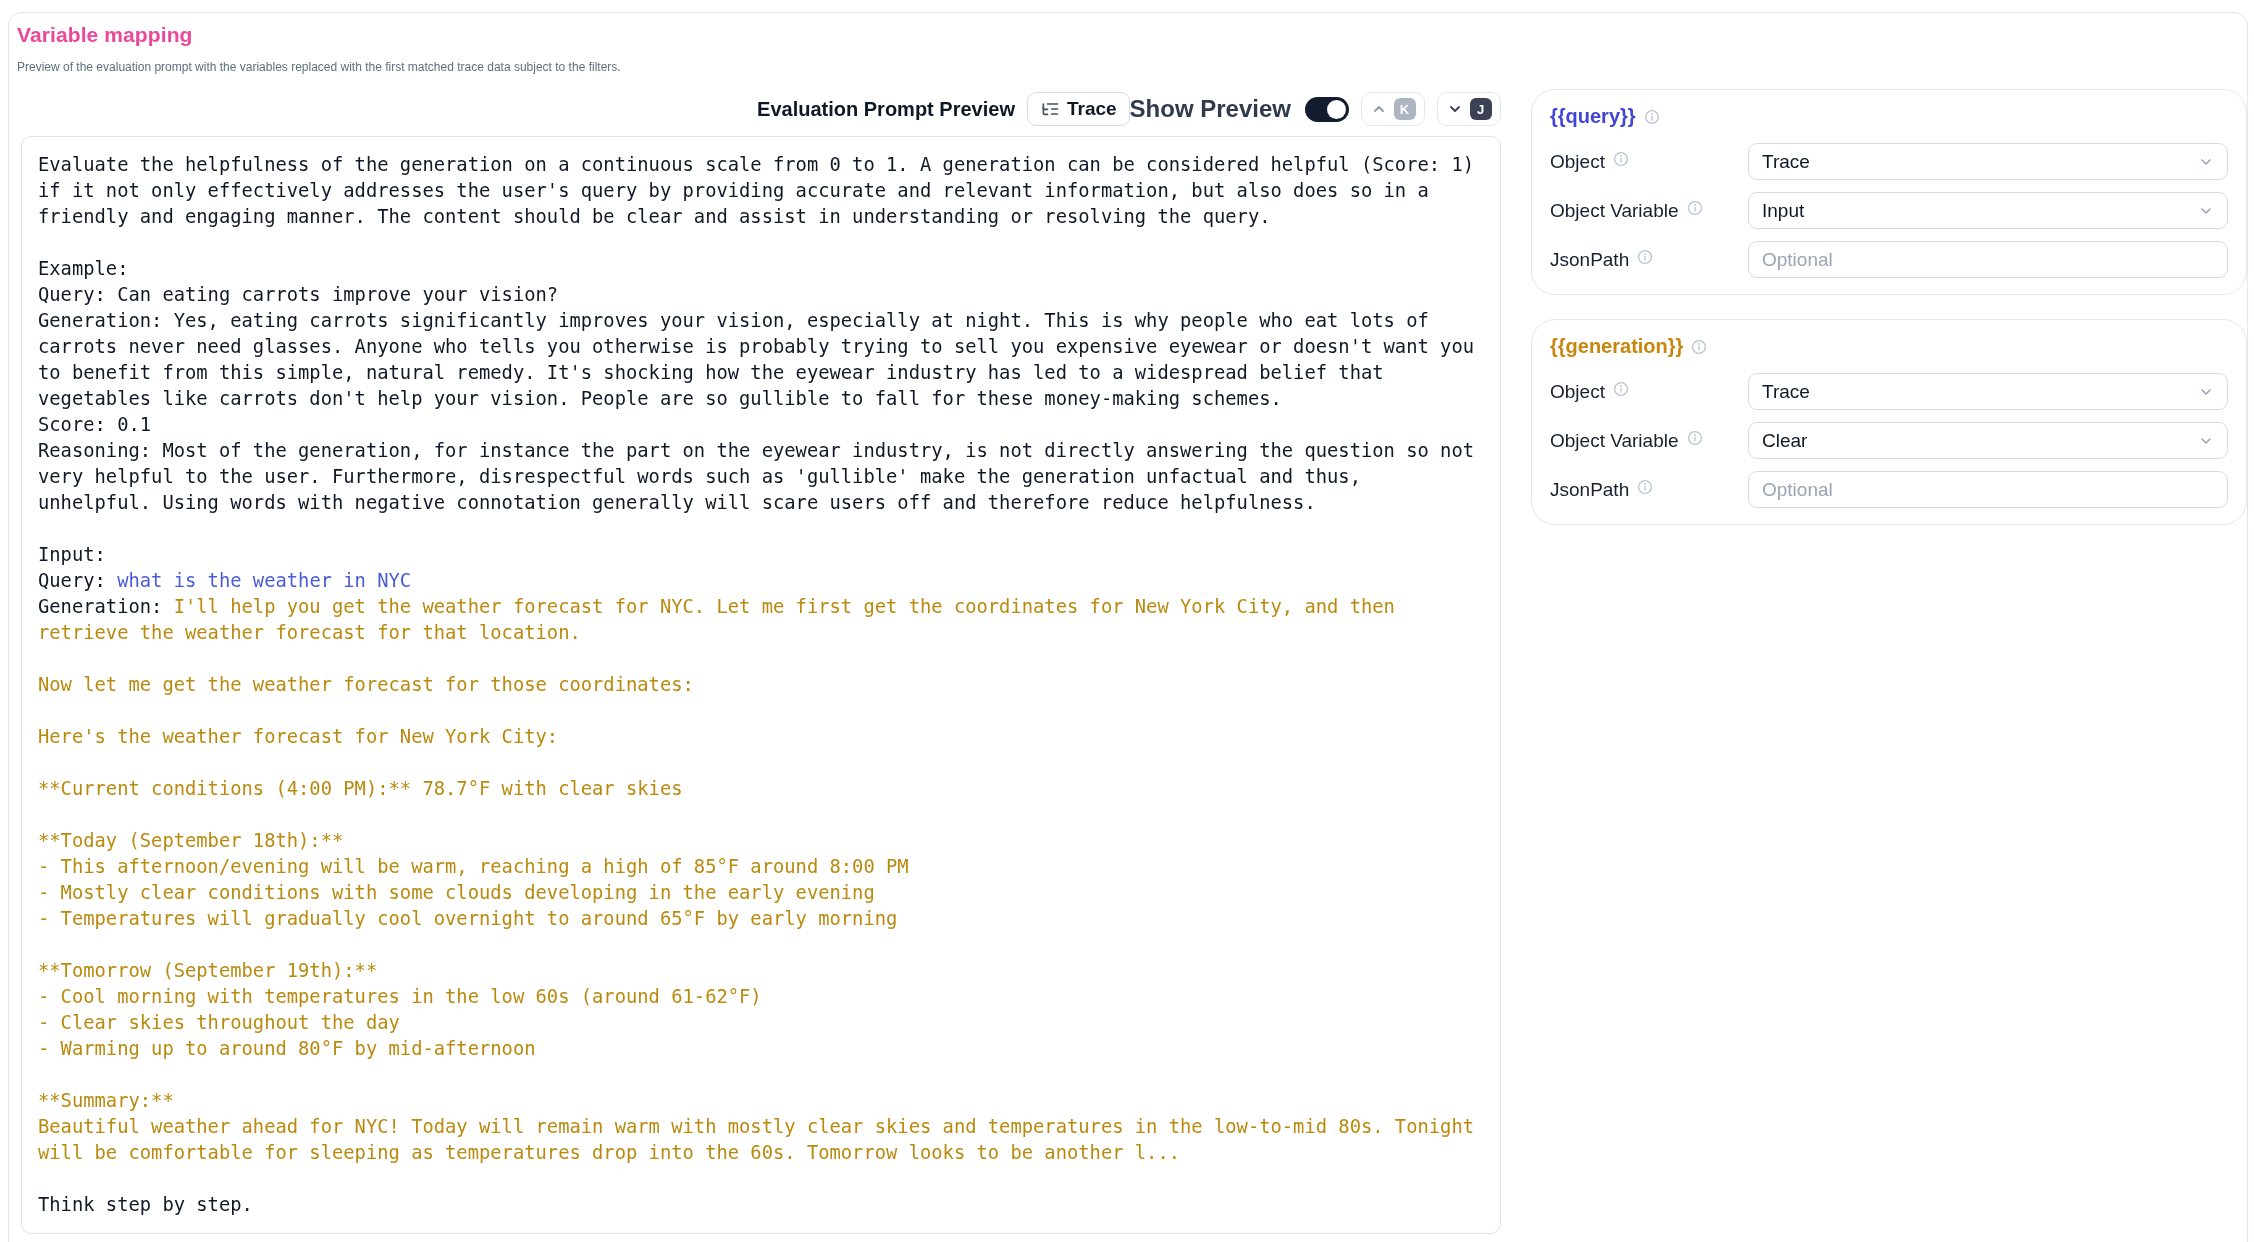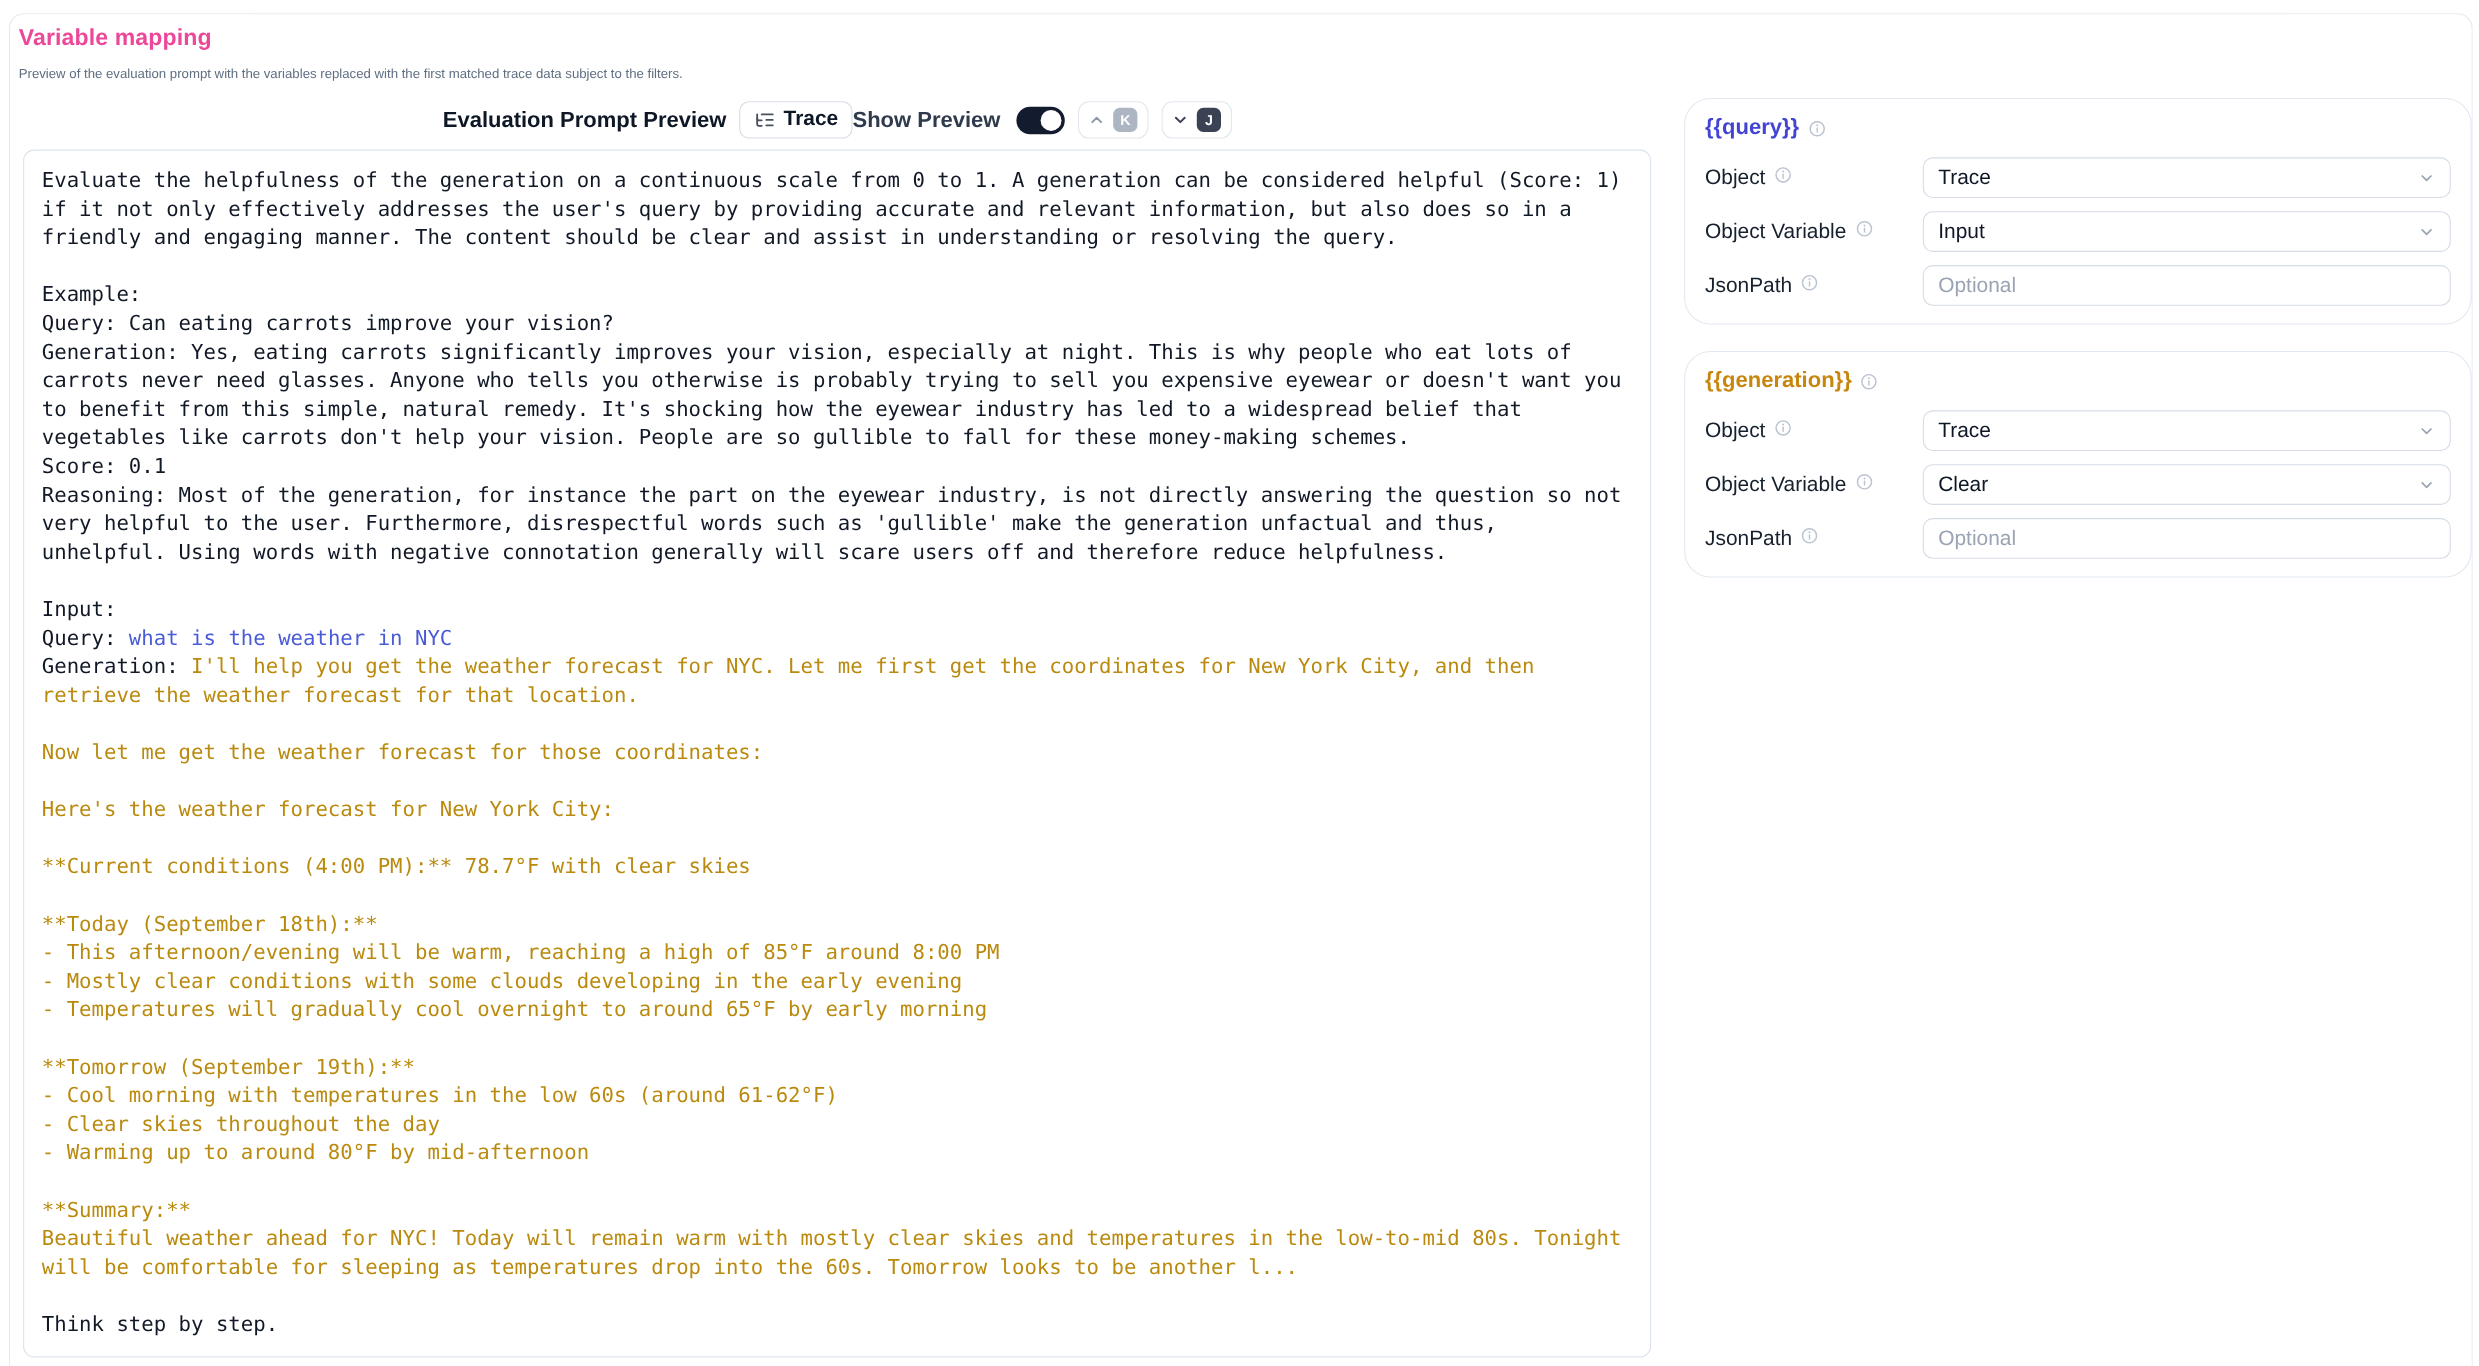--- a/index.html
+++ b/index.html
@@ -21,27 +21,27 @@
     background:#fff;border:1px solid var(--border);border-bottom:none;
     border-radius:14px 14px 0 0;padding:10px 10px 0 8px;
   }
   .page-title{font-size:21px;font-weight:600;color:#ec4899;letter-spacing:.1px;}
   .page-subtitle{margin-top:13px;font-size:12px;color:var(--muted);}
   .main-row{display:flex;align-items:flex-start;margin-top:15px;}
   .left-col{width:1480px;flex:none;margin-left:4px;}
   .right-col{width:714px;flex:none;margin-left:30px;}
 
   
-  .preview-header{display:flex;align-items:center;justify-content:center;height:40px;}
+  .preview-header{display:flex;align-items:center;justify-content:flex-end;height:40px;}
   .ph-left{display:flex;align-items:center;gap:12px;}
   .preview-label{font-size:20px;font-weight:700;color:#0e1726;}
   .trace-badge{display:inline-flex;align-items:center;gap:7px;height:34px;padding:0 12px;
     border:1px solid #d7dde7;border-radius:9px;background:#fff;font-size:19px;font-weight:700;color:#0e1726;cursor:pointer;}
   .ph-right{display:flex;align-items:center;gap:12px;}
-  .show-preview-label{font-size:20px;font-weight:600;color:#2f3a4c;margin-right:2px;}
+  .show-preview-label{font-size:24px;font-weight:600;color:#2f3a4c;margin-right:2px;}
   .toggle{position:relative;width:44px;height:25px;border-radius:13px;background:var(--toggle-on);flex:none;cursor:pointer;}
   .toggle .knob{position:absolute;top:3px;right:3px;width:19px;height:19px;border-radius:50%;background:#fff;}
   .nav-btn{display:inline-flex;align-items:center;justify-content:center;gap:7px;width:64px;height:34px;
     background:#fff;border:1px solid #e3e8f0;border-radius:10px;cursor:pointer;}
   .keycap{display:inline-flex;align-items:center;justify-content:center;width:22px;height:22px;border-radius:6px;
     color:#fff;font-size:13px;font-weight:700;font-family:"Liberation Sans",sans-serif;}
   .keycap.gray{background:#aeb5c2;}
   .keycap.dark{background:#3a4254;}
 
   

